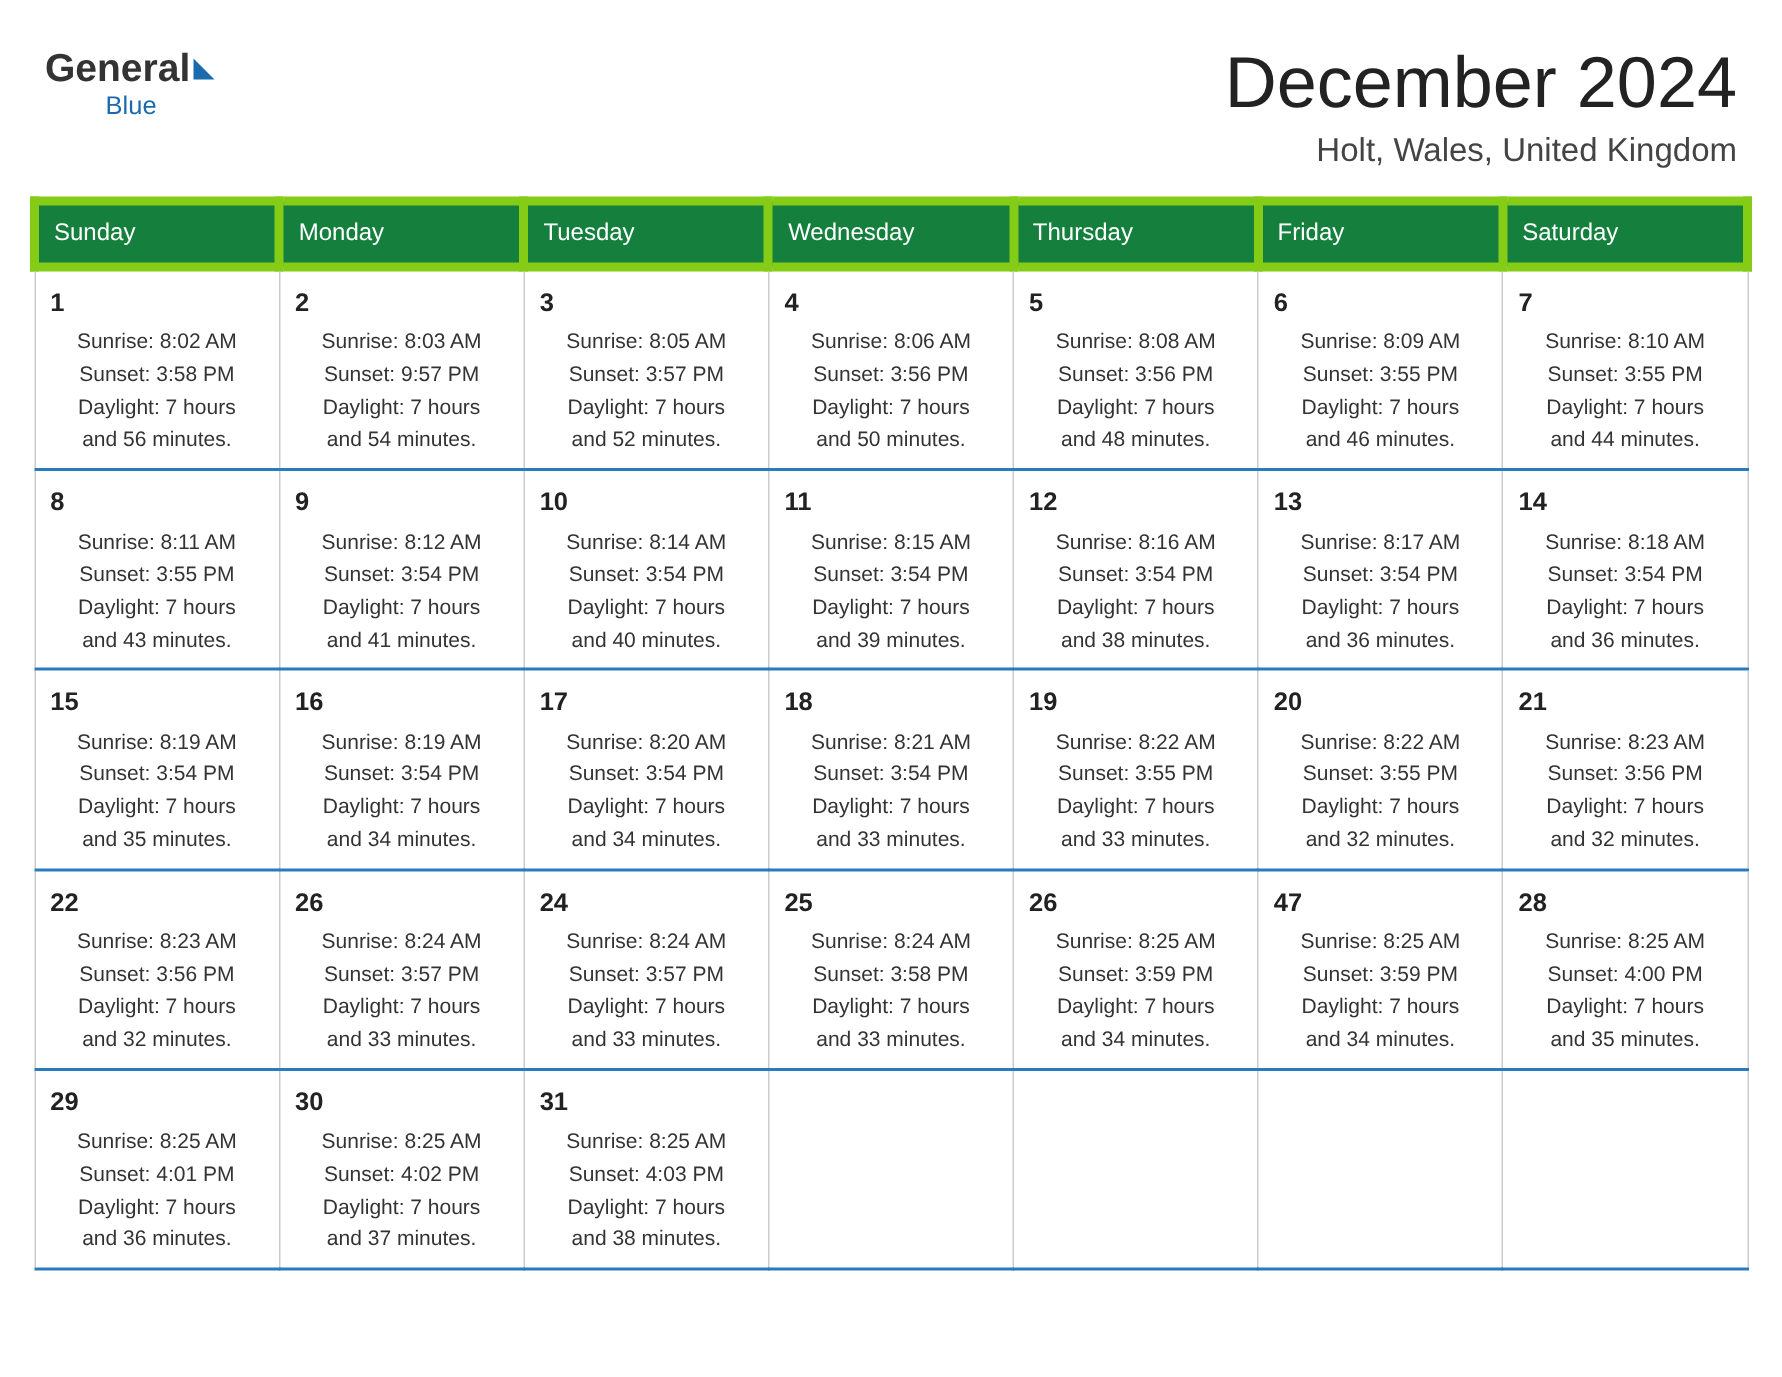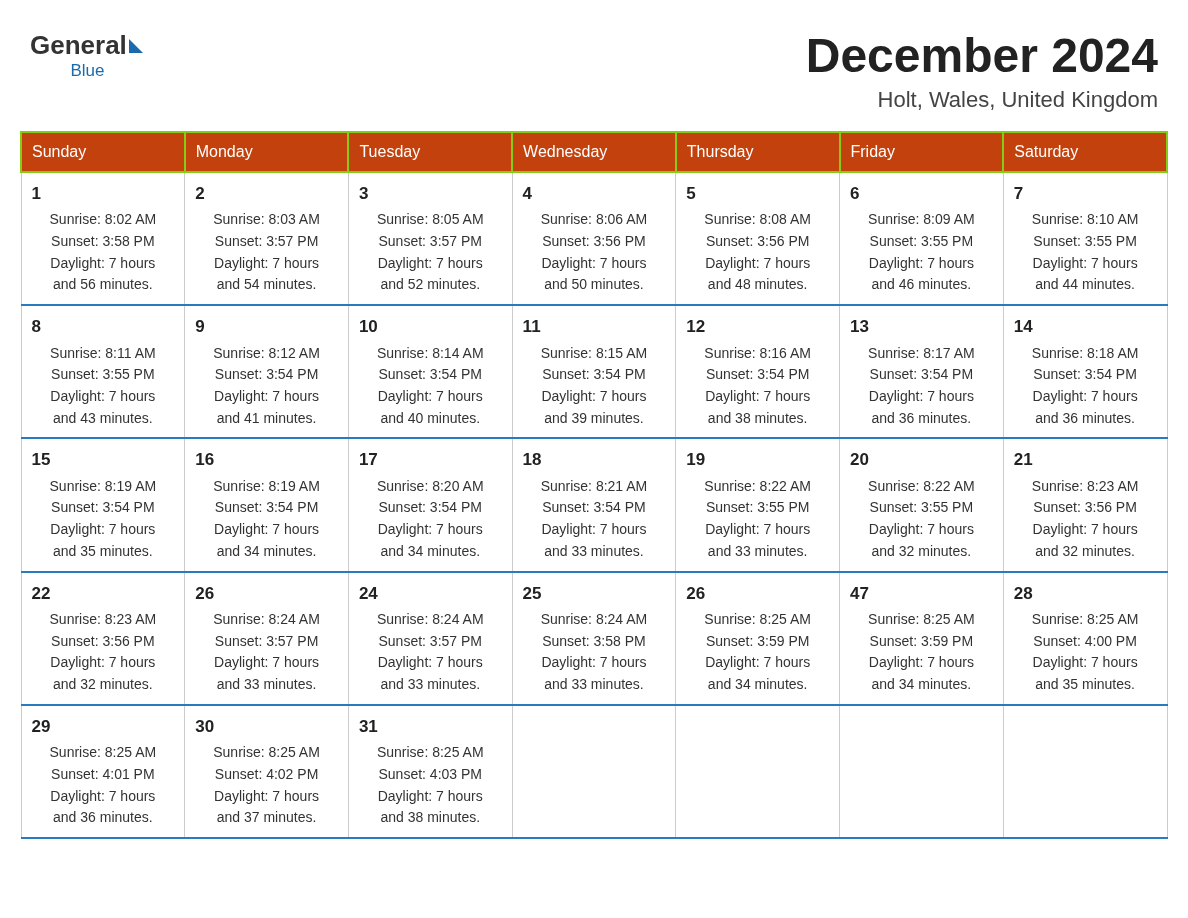--- a/index.html
+++ b/index.html
@@ -39,42 +39,42 @@
       display: inline-block;
       margin: 0 2px;
       vertical-align: middle;
     }
     .logo-blue { color: #1a6aad; font-size: 17px; }
     .title-section {
       text-align: right;
     }
     .calendar-title {
       font-size: 48px;
-      font-weight: bold;
+      font-weight: normal;
       color: #222;
       line-height: 1.1;
     }
     .calendar-subtitle {
       font-size: 22px;
       color: #444;
       margin-top: 4px;
     }
     .calendar {
       width: 100%;
       border-collapse: collapse;
       border: 1px solid #aaa;
     }
     .calendar th {
-      background-color: #c2410c;
+      background-color: #15803d;
       color: #fff;
       font-size: 16px;
       font-weight: normal;
       padding: 10px 10px;
       text-align: left;
-      border: 2px solid #84cc16;
+      border: 6px solid #84cc16;
     }
     .calendar td {
       vertical-align: top;
       padding: 8px 10px;
       border: 1px solid #ccc;
       width: 14.28%;
       min-height: 100px;
       font-size: 13px;
       color: #333;
       line-height: 1.5;
@@ -133,21 +133,21 @@
         <td>
           <span class="day-num">1</span>
           <div class="day-info" style="white-space: pre-line;">Sunrise: 8:02 AM
 Sunset: 3:58 PM
 Daylight: 7 hours
 and 56 minutes.</div>
         </td>
         <td>
           <span class="day-num">2</span>
           <div class="day-info" style="white-space: pre-line;">Sunrise: 8:03 AM
-Sunset: 3:57 PM
+Sunset: 9:57 PM
 Daylight: 7 hours
 and 54 minutes.</div>
         </td>
         <td>
           <span class="day-num">3</span>
           <div class="day-info" style="white-space: pre-line;">Sunrise: 8:05 AM
 Sunset: 3:57 PM
 Daylight: 7 hours
 and 52 minutes.</div>
         </td>

